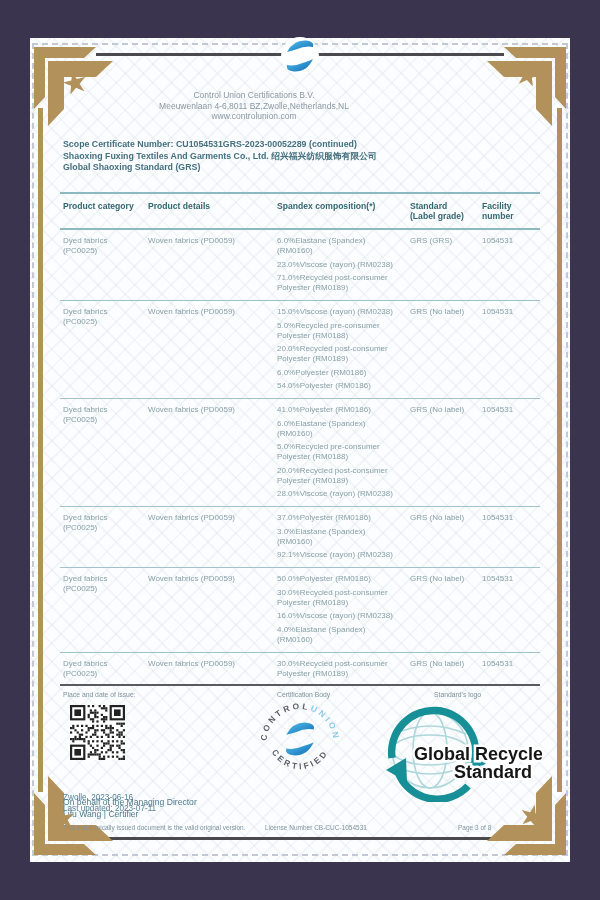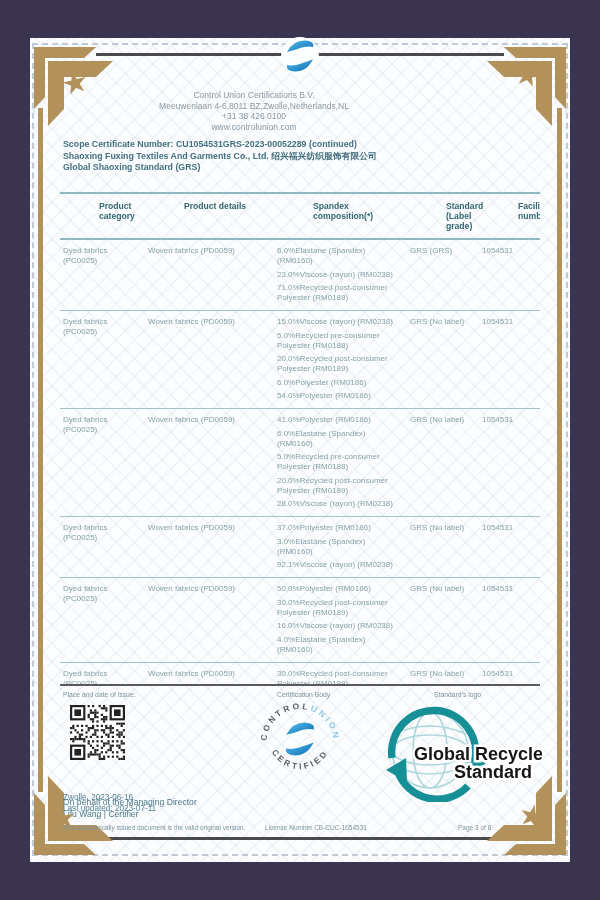--- a/index.html
+++ b/index.html
@@ -48,21 +48,21 @@
     color:#45707f;font-weight:bold;font-size:8.8px;line-height:11.5px;}
 
   
   .table{position:absolute;left:30px;top:154px;width:480px;height:492px;overflow:hidden;}
   .thead,.trow{display:grid;grid-template-columns:88px 129px 133px 72px 58px;}
   .thead{
     border-top:2px solid #8fb9c0;border-bottom:2px solid #8fb9c0;
     color:#33666f;font-weight:bold;font-size:8.6px;line-height:10px;
     padding:7px 0 7px 0;
   }
-  .thead > div{padding-right:8px;margin-left:36px;}
+  .thead > div{padding-right:8px;}
   .trow{border-bottom:1.5px solid #9fc3c9;padding:6px 0 7px 0;
     color:#87a1a8;font-size:8px;line-height:10px;}
   .trow:last-child{border-bottom:none;}
   .cell{padding-right:10px;}
   .cell.c1{padding-left:3px;}
   .thead .h1{padding-left:3px;}
   .materials div{margin-bottom:3.5px;}
   .materials div:last-child{margin-bottom:0;}
 
   
@@ -125,21 +125,20 @@
   <div class="star bl">★</div>
   <div class="star br">★</div>
 
   <svg class="cu-logo" viewBox="0 0 40 40">
     <circle cx="20" cy="20" r="19" fill="#fdfefe"></circle>
     <use href="#swoosh" width="40" height="40"></use>
   </svg>
   <div class="head-block">
     <div>Control Union Certifications B.V.</div>
     <div>Meeuwenlaan 4-6,8011 BZ,Zwolle,Netherlands,NL</div>
-    <div>+31 38 426 0100</div>
     <div>www.controlunion.com</div>
   </div>
 
   <div class="scope-block">
     <div>Scope Certificate Number: CU1054531GRS-2023-00052289 (continued)</div>
     <div>Shaoxing Fuxing Textiles And Garments Co., Ltd. 绍兴福兴纺织服饰有限公司</div>
     <div>Global Shaoxing Standard (GRS)</div>
   </div>
 
   <div class="table">

